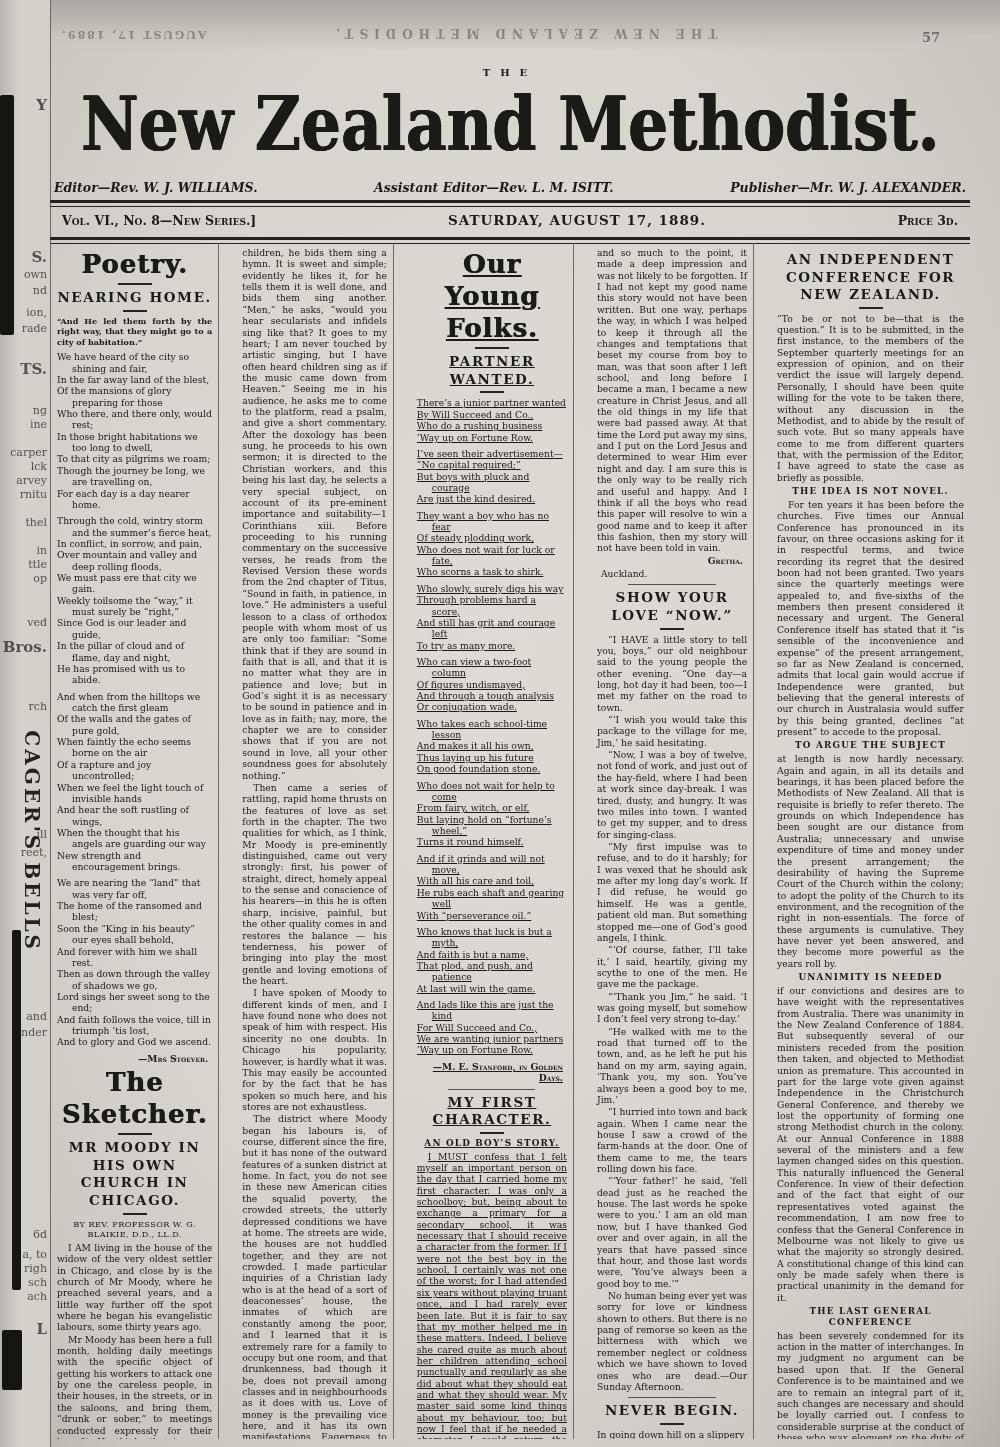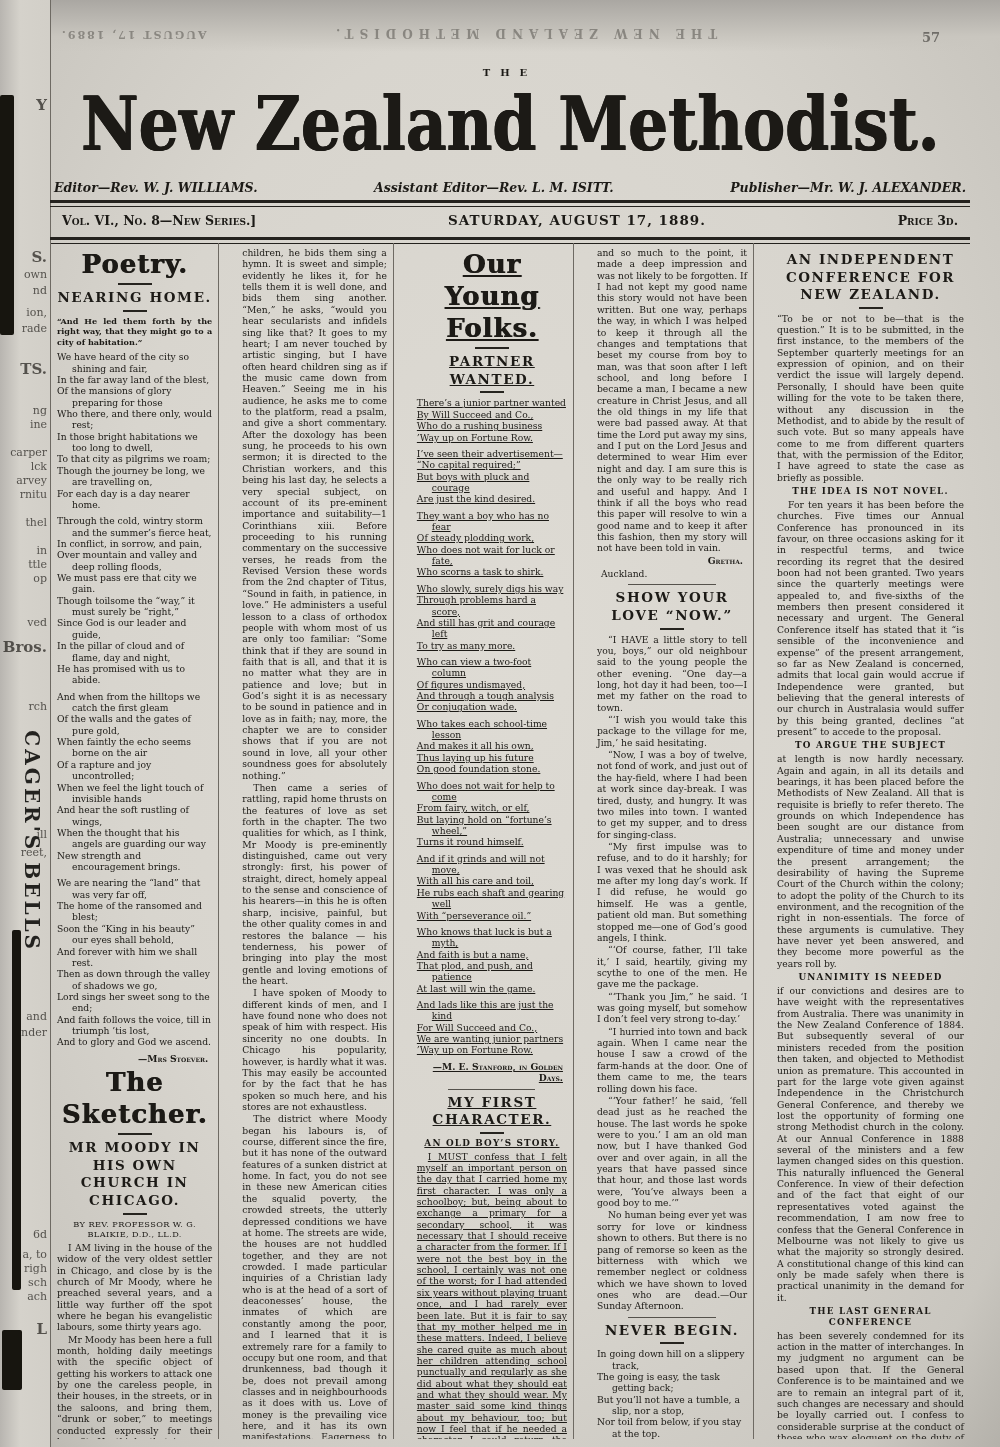--- a/index.html
+++ b/index.html
@@ -136,21 +136,21 @@
           <div class="ln">In those bright habitations we too long to dwell,</div>
           <div class="ln">To that city as pilgrims we roam;</div>
           <div class="ln">Though the journey be long, we are travelling on,</div>
           <div class="ln">For each day is a day nearer home.</div>
         </div>
         <div class="blk st">
           <div class="ln">Through the cold, wintry storm and the summer’s fierce heat,</div>
           <div class="ln">In conflict, in sorrow, and pain,</div>
           <div class="ln">Over mountain and valley and deep rolling floods,</div>
           <div class="ln">We must pass ere that city we gain.</div>
-          <div class="ln">Though toilsome the “way,” it must surely be “right,”</div>
+          <div class="ln">Weekly toilsome the “way,” it must surely be “right,”</div>
           <div class="ln">Since God is our leader and guide,</div>
           <div class="ln">In the pillar of cloud and of flame, day and night,</div>
           <div class="ln">He has promised with us to abide.</div>
         </div>
         <div class="blk st">
           <div class="ln">And when from the hilltops we catch the first gleam</div>
           <div class="ln">Of the walls and the gates of pure gold,</div>
           <div class="ln">When faintly the echo seems borne on the air</div>
           <div class="ln">Of a rapture and joy uncontrolled;</div>
           <div class="ln">When we feel the light touch of invisible hands</div>
@@ -256,20 +256,21 @@
         <div class="blk sig">Gretha.</div>
         <div class="blk pl">Auckland.</div>
         <div class="blk hr"></div>
         <div class="blk head">SHOW YOUR LOVE “NOW.”</div>
         <div class="blk p">“I HAVE a little story to tell you, boys,” our old neighbour said to the young people the other evening. “One day—a long, hot day it had been, too—I met my father on the road to town.</div>
         <div class="blk p">“‘I wish you would take this package to the village for me, Jim,’ he said hesitating.</div>
         <div class="blk p">“Now, I was a boy of twelve, not fond of work, and just out of the hay-field, where I had been at work since day-break. I was tired, dusty, and hungry. It was two miles into town. I wanted to get my supper, and to dress for singing-class.</div>
         <div class="blk p">“My first impulse was to refuse, and to do it harshly; for I was vexed that he should ask me after my long day’s work. If I did refuse, he would go himself. He was a gentle, patient old man. But something stopped me—one of God’s good angels, I think.</div>
         <div class="blk p">“‘Of course, father, I’ll take it,’ I said, heartily, giving my scythe to one of the men. He gave me the package.</div>
         <div class="blk p">“‘Thank you Jim,” he said. ‘I was going myself, but somehow I don’t feel very strong to-day.’</div>
+        <div class="blk p">“He walked with me to the road that turned off to the town, and, as he left he put his hand on my arm, saying again, ‘Thank you, my son. You’ve always been a good boy to me, Jim.’</div>
         <div class="blk p">“I hurried into town and back again. When I came near the house I saw a crowd of the farm-hands at the door. One of them came to me, the tears rolling down his face.</div>
         <div class="blk p">“‘Your father!’ he said, ‘fell dead just as he reached the house. The last words he spoke were to you.’ I am an old man now, but I have thanked God over and over again, in all the years that have passed since that hour, and those last words were, ‘You’ve always been a good boy to me.’”</div>
         <div class="blk p">No human being ever yet was sorry for love or kindness shown to others. But there is no pang of remorse so keen as the bitterness with which we remember neglect or coldness which we have shown to loved ones who are dead.—Our Sunday Afternoon.</div>
         <div class="blk hr"></div>
         <div class="blk head">NEVER BEGIN.</div>
         <div class="blk st">
           <div class="ln">In going down hill on a slippery track,</div>
           <div class="ln">The going is easy, the task getting back;</div>
           <div class="ln">But you’ll not have a tumble, a slip, nor a stop,</div>
           <div class="ln">Nor toil from below, if you stay at the top.</div>

